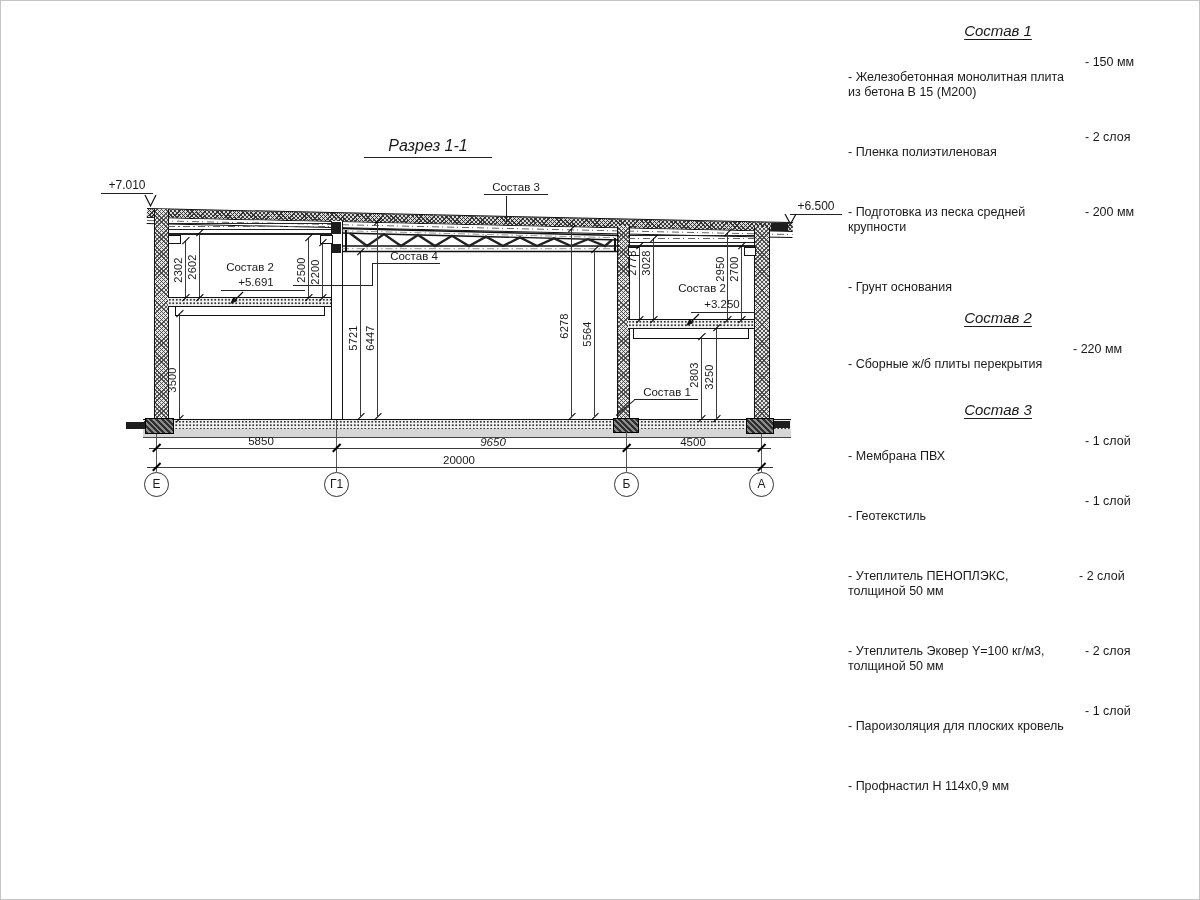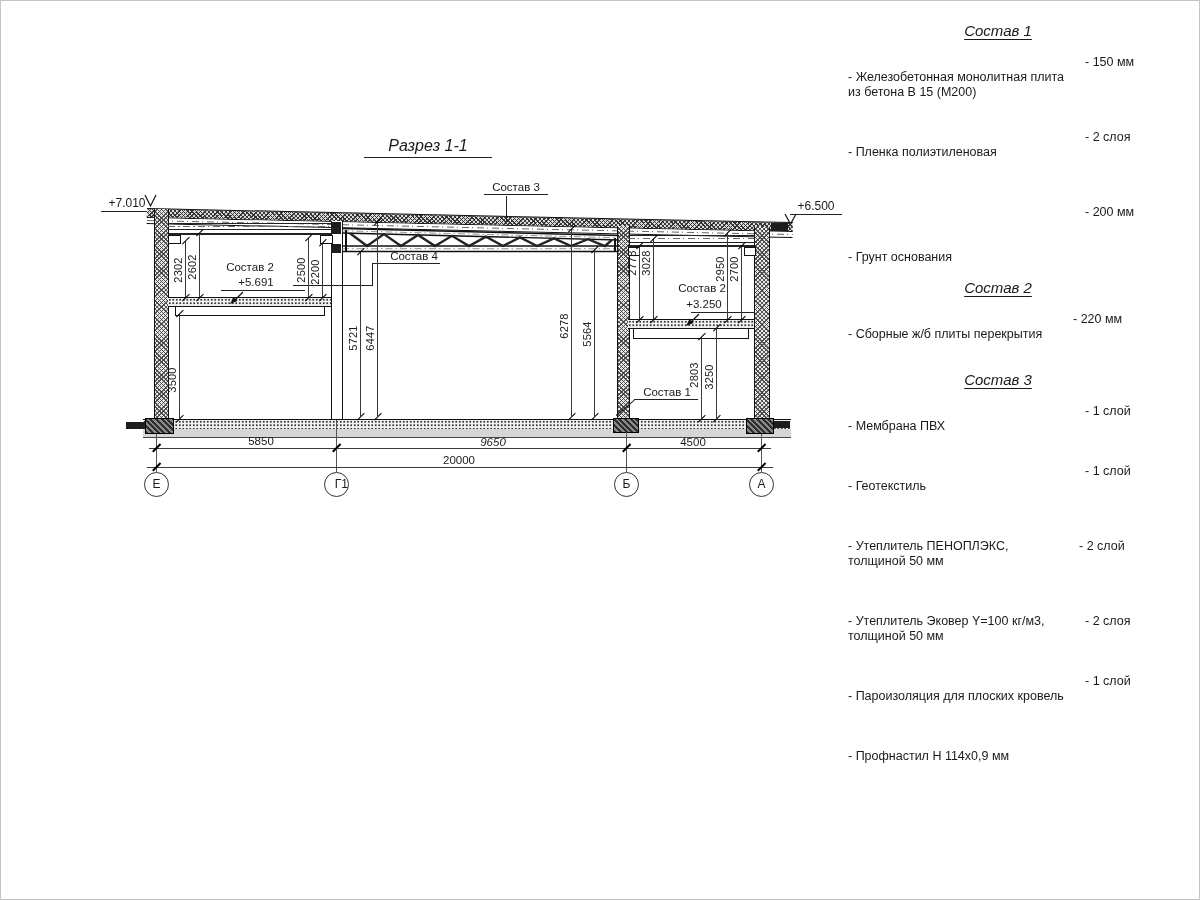--- a/index.html
+++ b/index.html
@@ -71,21 +71,21 @@
 
   svg{position:absolute;overflow:visible;}
 </style>
 </head>
 <body>
 
 <div id="page">
 
   <div class="dwg-title" style="left:363px;top:136px;width:128px;">Разрез 1-1</div>
 
-  <div class="elev" style="left:100px;top:177px;width:52px;margin-top:18px;">+7.010</div>
+  <div class="elev" style="left:100px;top:177px;width:52px;">+7.010</div>
   <svg style="left:143px;top:193px;" width="13" height="14">
     <polyline points="1,1 6.5,12 12,1" fill="none" stroke="#111" stroke-width="1.2"></polyline>
   </svg>
   <div class="elev" style="left:789px;top:198px;width:52px;">+6.500</div>
   <svg style="left:783px;top:212px;" width="13" height="13">
     <polyline points="1,1 6.5,11 12,1" fill="none" stroke="#111" stroke-width="1.2"></polyline>
   </svg>
 
   <div class="abs" style="left:146px;top:207px;width:646px;transform:rotate(1.25deg);transform-origin:left top;">
     <div class="roofband" style="position:relative;width:646px;height:8px;"></div>
@@ -151,21 +151,21 @@
 
   <div class="callout" style="left:214px;top:260px;width:70px;">Состав 2</div>
   <div class="callout" style="left:222px;top:275px;width:66px;">+5.691</div>
   <div class="leader-h" style="left:220px;top:289px;width:84px;"></div>
   <svg style="left:228px;top:290px;" width="16" height="14">
     <line x1="14" y1="1" x2="5" y2="10" stroke="#111" stroke-width="1.2"></line>
     <polygon points="1,13 8.5,10 4.5,6" fill="#111"></polygon>
   </svg>
 
   <div class="callout" style="left:666px;top:281px;width:70px;">Состав 2</div>
-  <div class="callout" style="left:672px;top:297px;width:62px;">+3.250</div>
+  <div class="callout" style="left:690px;top:297px;width:62px;">+3.250</div>
   <div class="leader-h" style="left:690px;top:311px;width:64px;"></div>
   <svg style="left:684px;top:312px;" width="16" height="14">
     <line x1="14" y1="1" x2="5" y2="10" stroke="#111" stroke-width="1.2"></line>
     <polygon points="1,13 8.5,10 4.5,6" fill="#111"></polygon>
   </svg>
 
   <div class="callout" style="left:635px;top:385px;width:62px;">Состав 1</div>
   <div class="leader-h" style="left:633px;top:398px;width:64px;"></div>
   <div class="leader-diag" style="left:615px;top:414px;width:24px;transform:rotate(-40deg);"></div>
 
@@ -218,37 +218,39 @@
   <div class="hlabel" style="left:230px;top:434px;width:60px;">5850</div>
   <div class="hlabel" style="left:462px;top:435px;width:60px;font-style:italic;">9650</div>
   <div class="hlabel" style="left:662px;top:435px;width:60px;">4500</div>
 
   <div class="hdimline" style="left:146px;top:466px;width:626px;"></div>
   <div class="tick" style="left:150px;top:465px;"></div>
   <div class="tick" style="left:755px;top:465px;"></div>
   <div class="hlabel" style="left:425px;top:453px;width:66px;">20000</div>
 
   <div class="axis-circle" style="left:143px;top:471px;">Е</div>
-  <div class="axis-circle" style="left:323px;top:471px;text-align:right;">Г1</div>
+  <div class="axis-circle" style="left:323px;top:471px;">Г1</div>
   <div class="axis-circle" style="left:613px;top:471px;">Б</div>
   <div class="axis-circle" style="left:748px;top:471px;">А</div>
 
   <div id="specs">
 
     <div class="spec-h first">Состав 1</div>
     <div class="spec-row">
       <span>- Железобетонная  монолитная плита
 из бетона В 15 (М200)</span>
       <span class="spec-qty">- 150 мм</span>
     </div>
     <div class="spec-row">
       <span>- Пленка полиэтиленовая</span>
       <span class="spec-qty">-  2 слоя</span>
     </div>
     <div class="spec-row">
+      <span>- Подготовка из песка средней
+крупности</span>
       <span class="spec-qty" style="top:15px;">- 200 мм</span>
     </div>
     <div class="spec-row">
       <span>- Грунт основания</span>
     </div>
 
     <div class="spec-h">Состав 2</div>
     <div class="spec-row">
       <span>- Сборные ж/б плиты перекрытия</span>
       <span class="spec-qty" style="left:236px;">- 220 мм</span>

